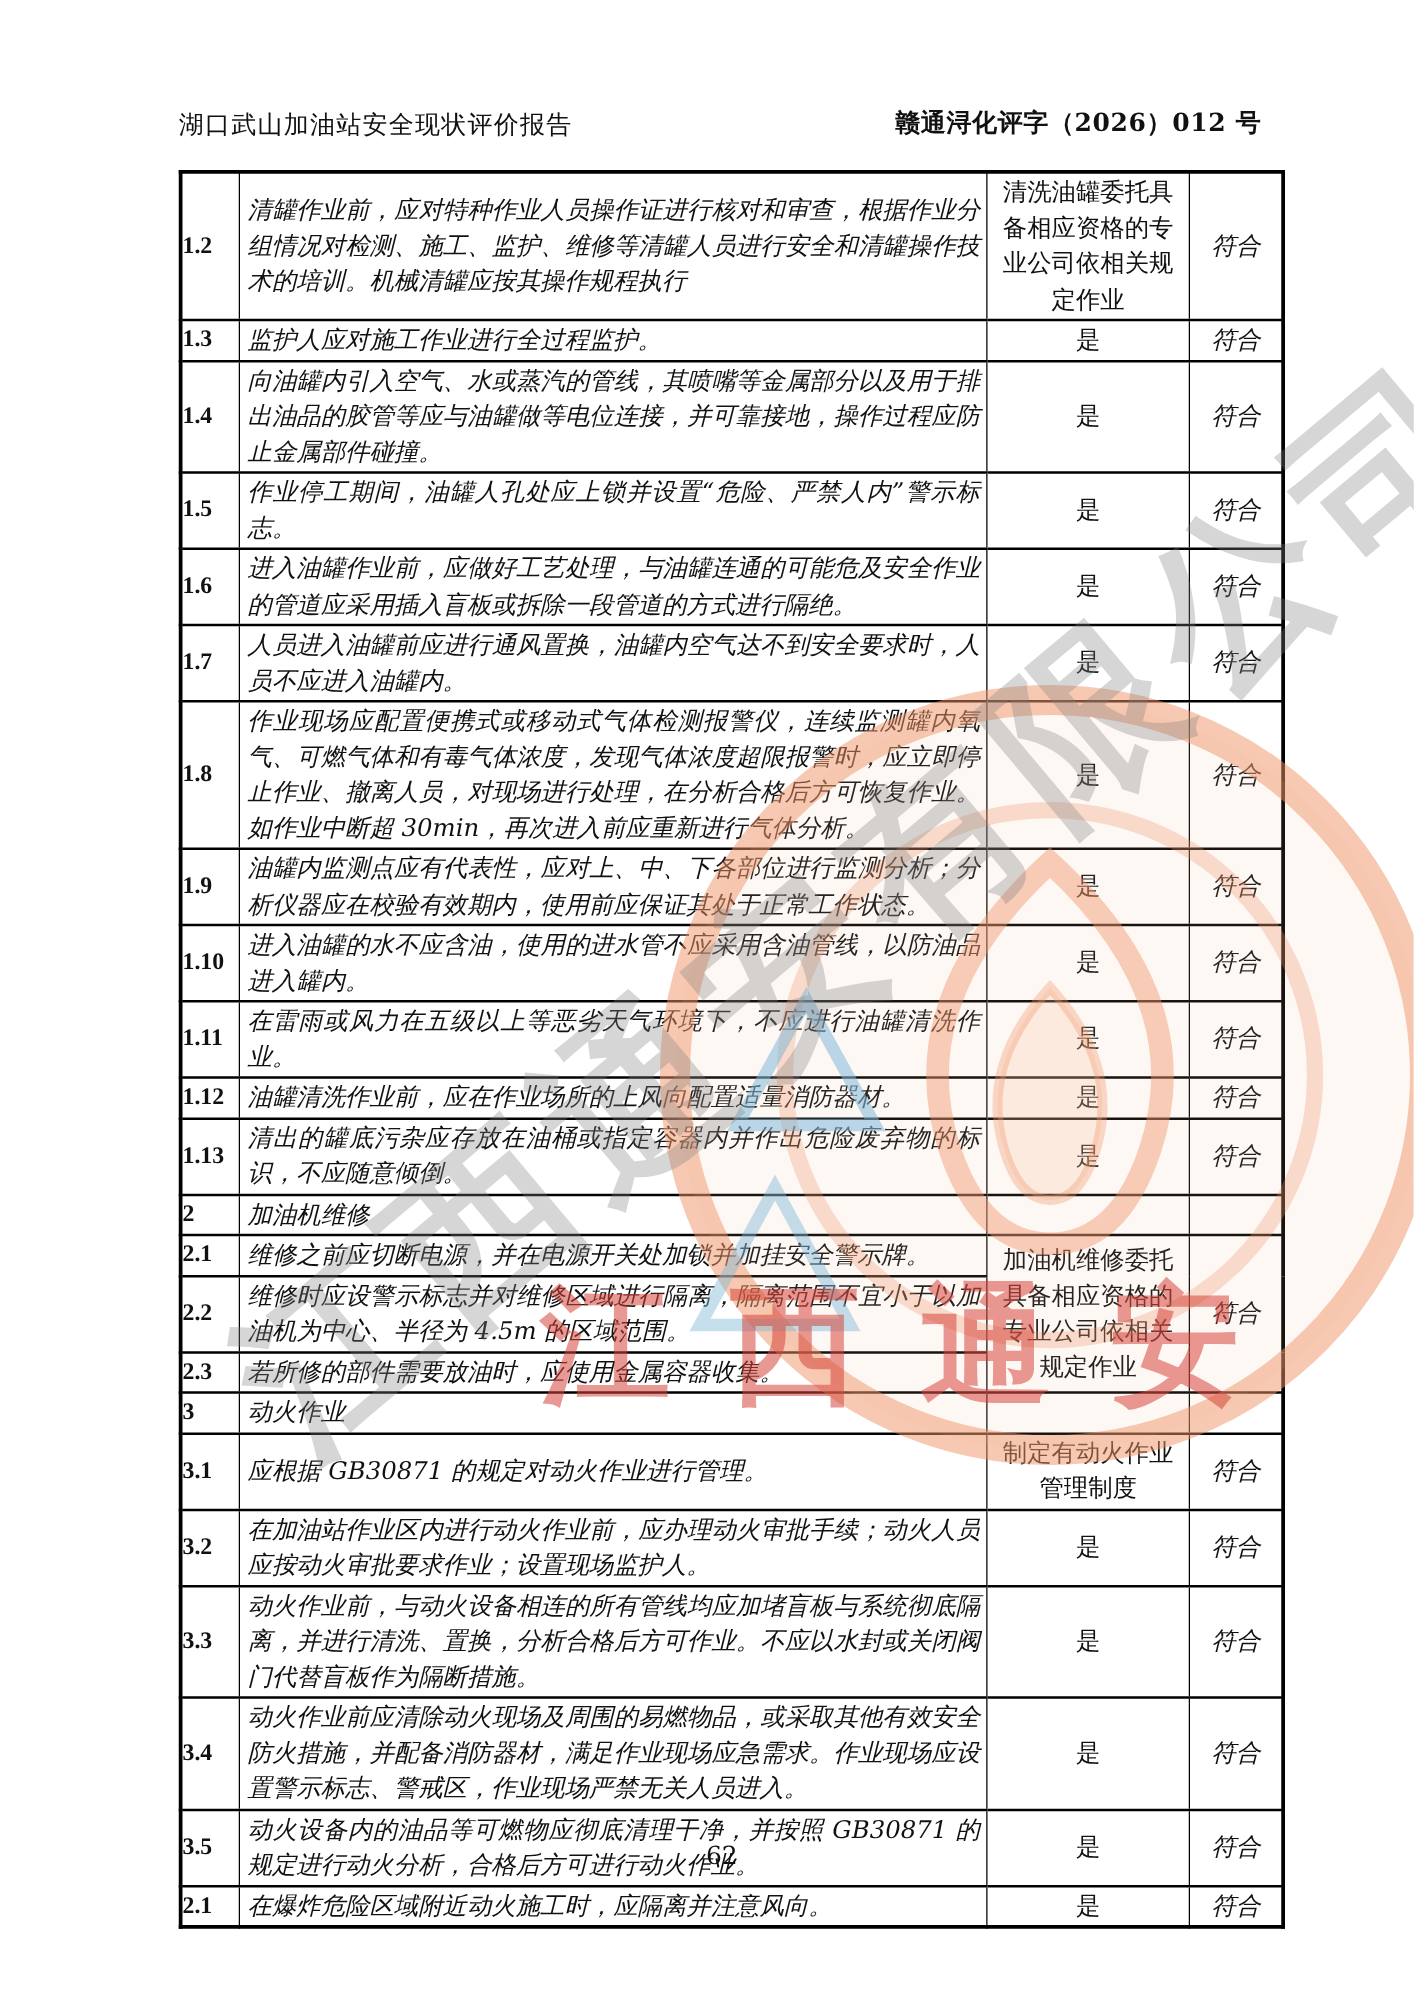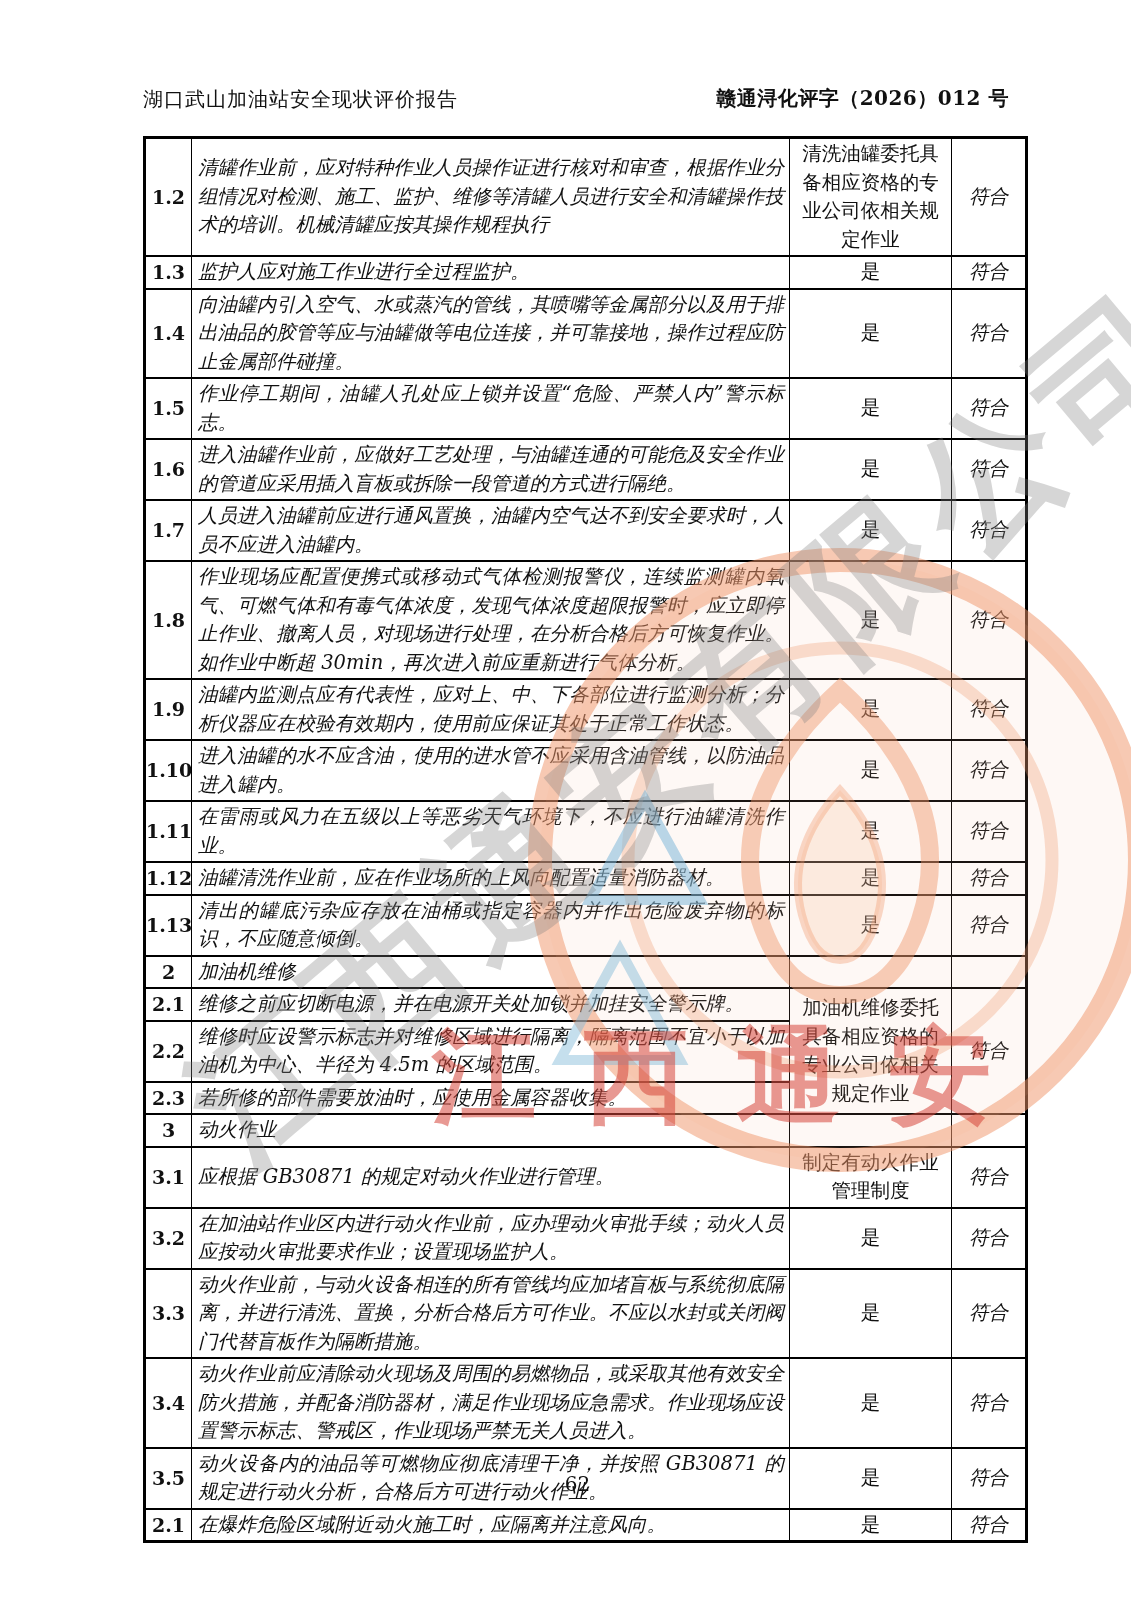--- a/index.html
+++ b/index.html
@@ -14,21 +14,21 @@
   .hdr-right{position:absolute;right:122px;top:85px;font-size:20px;font-weight:bold;letter-spacing:0.5px;margin-left:24px;}
   
   .tbl-wrap{position:absolute;left:143px;top:136px;z-index:1;}
   table{border-collapse:collapse;table-layout:fixed;width:882px;border:3px solid #000;}
   col.c1{width:47px;}col.c2{width:598px;}col.c3{width:162px;}col.c4{width:75px;}
   td{
     border:2px solid #000;border-left-width:1px;border-right-width:1px;
     font-size:19.5px;line-height:28.5px;vertical-align:middle;
     padding:0;overflow:hidden;
   }
-  td.num{text-align:center;font-weight:bold;font-size:19px;}
+  td.num{font-weight:bold;font-size:19px;font-family:Liberation Serif, serif;}
   td.item{padding:1px 5px 1px 6px;text-align:justify;font-style:italic;}
   td.status{text-align:center;padding:1px 4px;margin-top:19px;}
   td.concl{text-align:center;font-style:italic;}
   
   .page-num{position:absolute;left:0;top:1472px;width:100%;text-align:center;font-size:20px;margin-left:12px;}
   
   .wm{position:absolute;inset:0;z-index:2;pointer-events:none;}
   .wm-diag{
     position:absolute;left:150px;top:1055px;
     transform:rotate(-40deg);transform-origin:0 0;

